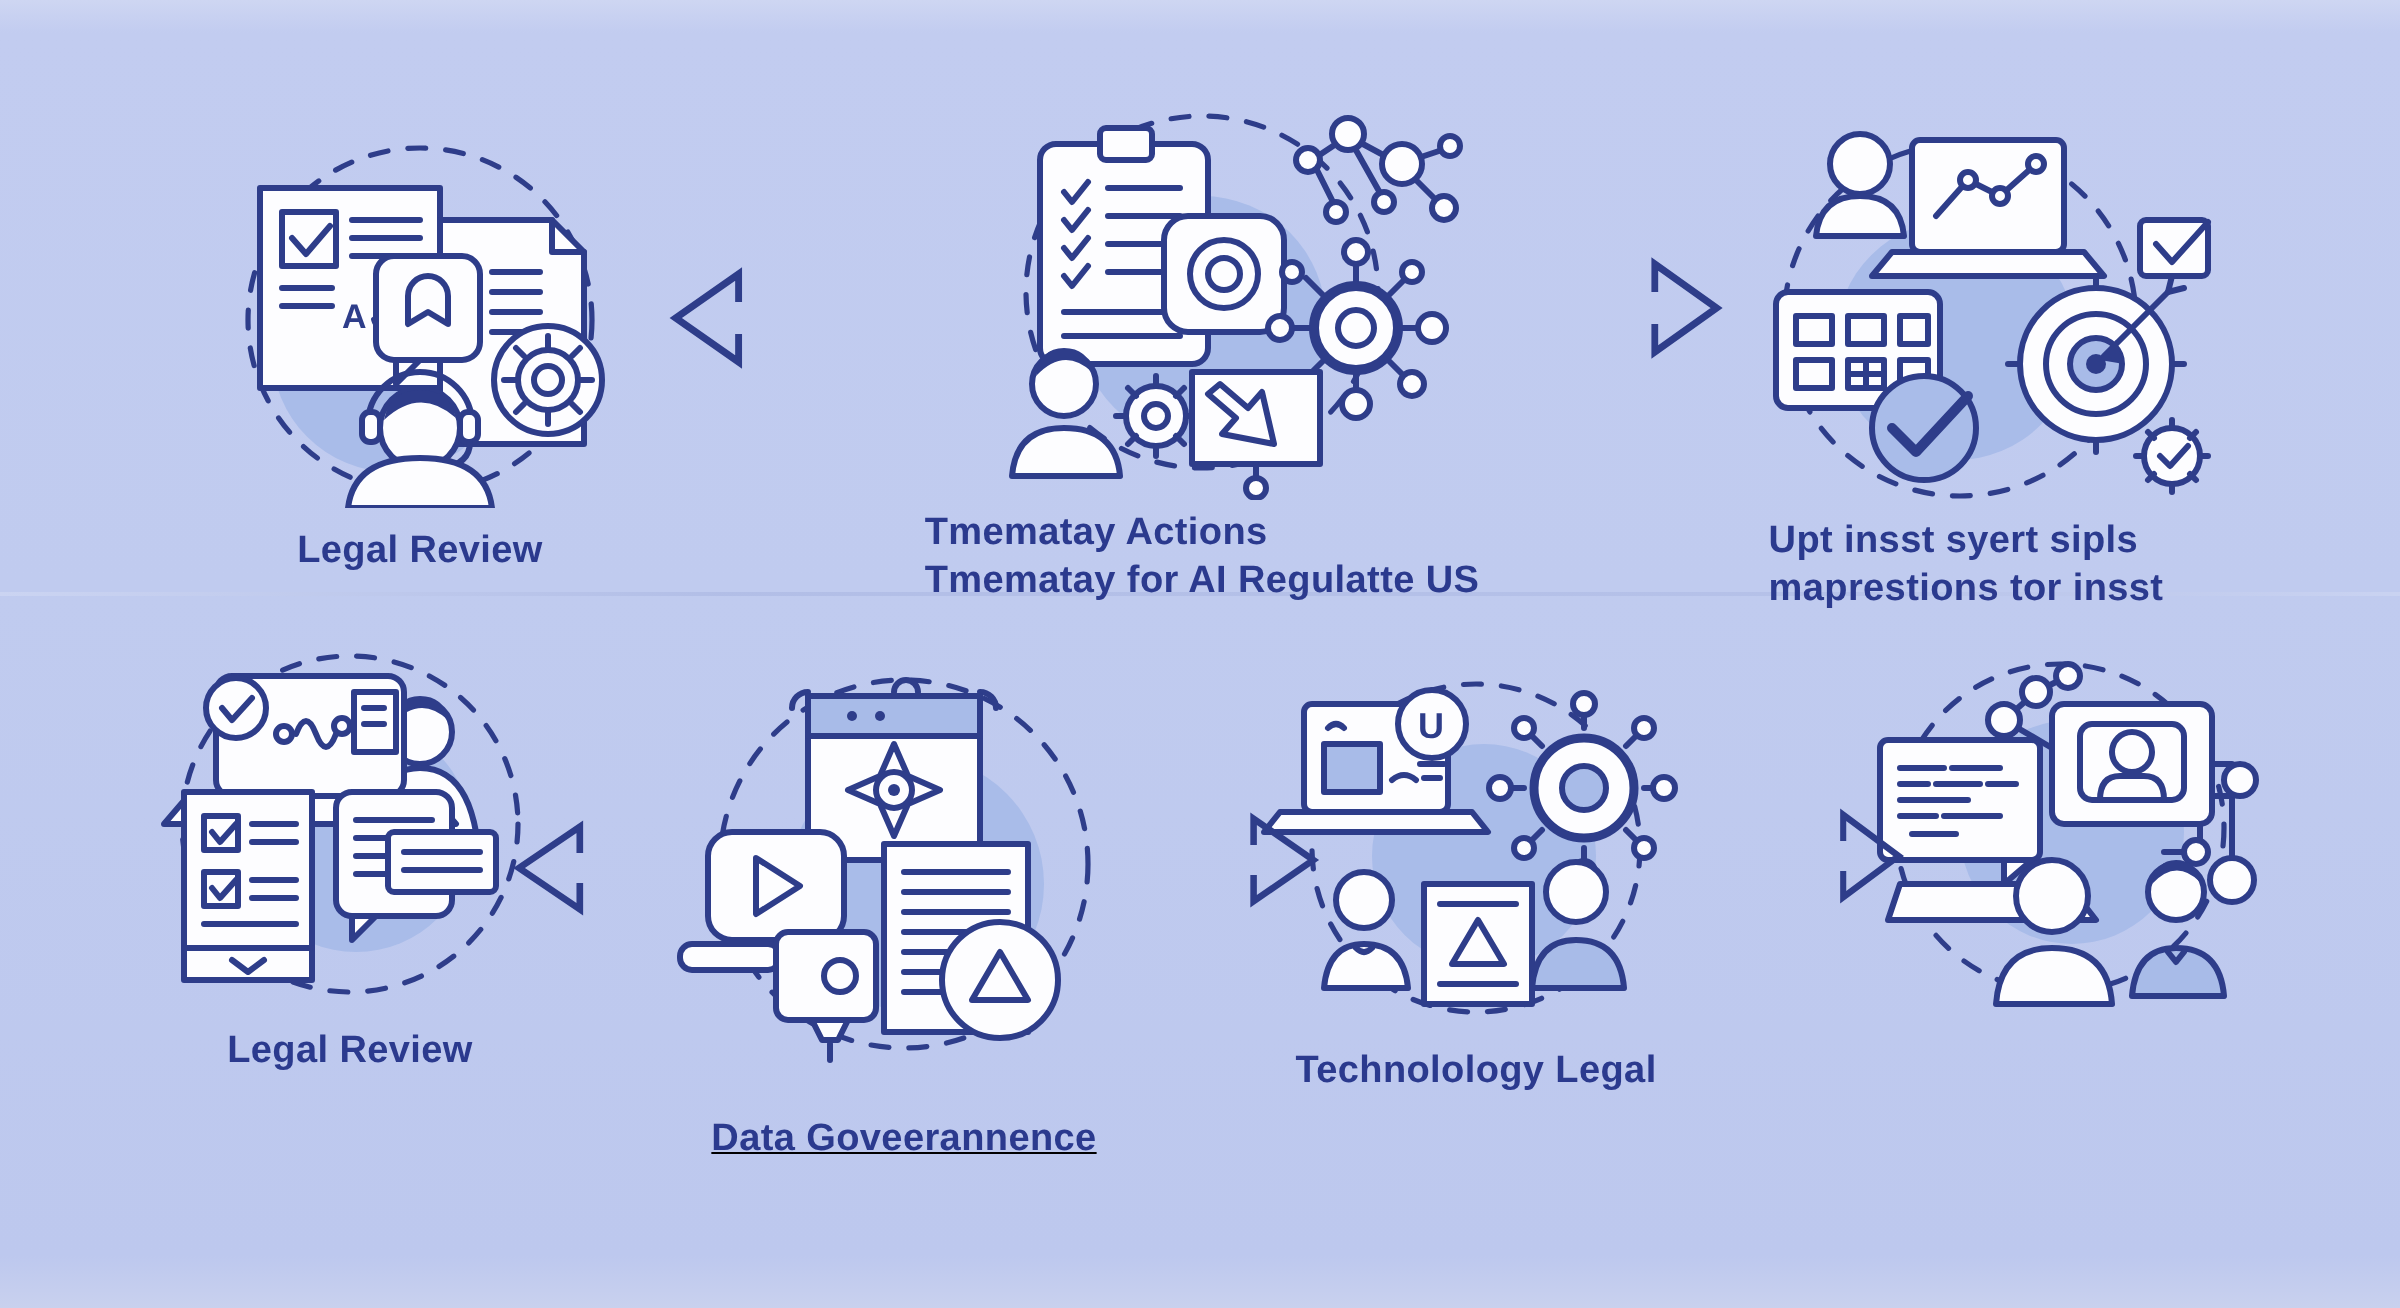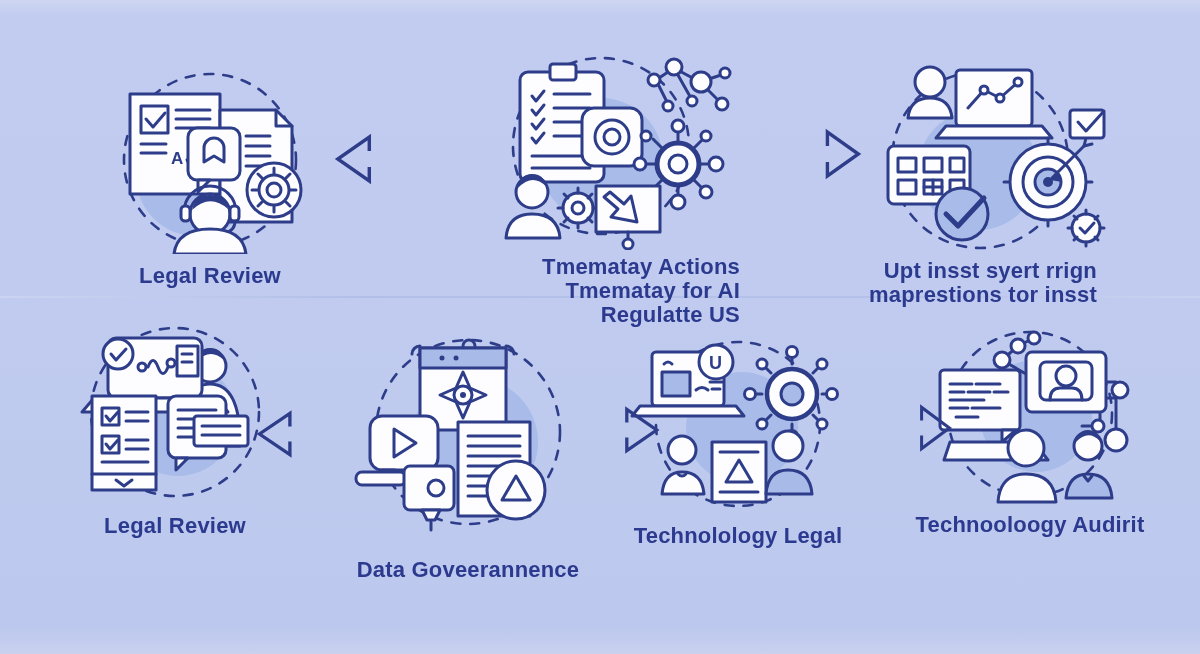--- a/index.html
+++ b/index.html
@@ -6,38 +6,38 @@
   .canvas{
     position:relative;width:1200px;height:654px;overflow:hidden;
     background:linear-gradient(180deg,#ced6f2 0%,#c2ccf0 2.5%,#c0cbef 45%,#bdc8ee 96%,#c9d1ee 100%);
     font-family:"Liberation Sans",sans-serif;
   }
   .streak{position:absolute;left:0;top:296px;width:1200px;height:2px;
     background:linear-gradient(90deg,rgba(255,255,255,.35),rgba(94,112,180,.28) 30%,rgba(94,112,180,.22) 75%,rgba(255,255,255,.3));
     opacity:.5;}
   .cluster{position:absolute;display:flex;flex-direction:column;align-items:center;}
   .cluster svg{display:block;}
-  .label{color:#2b3a8e;font-weight:bold;font-size:22px;line-height:24px;text-align:right;letter-spacing:.2px;}
+  .label{color:#2b3a8e;font-weight:bold;font-size:19px;line-height:24px;text-align:left;letter-spacing:.2px;}
   
   .st{stroke:#2e3d8a;stroke-width:3;stroke-linecap:round;stroke-linejoin:round;}
   .fw{fill:#fdfdff;}
   .fn{fill:none;}
   .fa{fill:#a8bbe8;}
   .fd{fill:#2e3d8a;stroke:none;}
   .dash{fill:none;stroke:#2e3d8a;stroke-width:2.6;stroke-dasharray:9 10;stroke-linecap:round;}
   .acc{fill:#a9bce9;}
   svg text{font-family:"Liberation Sans",sans-serif;font-weight:bold;fill:#2e3d8a;}
   .arrow{position:absolute;}
   .flip{transform:scaleX(-1);}
   
   .c1{left:78px;top:62px;width:264px;}   .c1 .label{margin-top:10px;}
-  .c2{left:462px;top:52px;width:278px;}  .c2 .label{margin-top:5px;margin-left:22px;}
+  .c2{left:462px;top:52px;width:278px;}  .c2 .label{margin-top:5px;}
   .c3{left:852px;top:56px;width:262px;}  .c3 .label{margin-top:5px;}
   .c4{left:58px;top:322px;width:234px;}  .c4 .label{margin-top:6px;}
-  .c5{left:344px;top:332px;width:248px;} .c5 .label{margin-top:4px;}
+  .c5{left:328px;top:332px;width:248px;text-decoration:underline;} .c5 .label{margin-top:4px;}
   .c6{left:624px;top:338px;width:228px;} .c6 .label{margin-top:6px;}
   .c7{left:914px;top:330px;width:232px;} .c7 .label{margin-top:5px;}
   .a1{left:328px;top:127px;width:118px;height:64px;}
   .a2{left:752px;top:122px;width:116px;height:64px;}
   .a3{left:250px;top:404px;width:114px;height:60px;}
   .a4{left:554px;top:400px;width:112px;height:60px;}
   .a5{left:854px;top:398px;width:104px;height:60px;}
 </style>
 </head>
 <body>
@@ -193,21 +193,21 @@
         <rect class="st fw" x="218" y="54" width="34" height="28" rx="3"></rect>
         <path class="st fn" d="M226,66 l8,9 l18,-20"></path>
       </g>
       <g>
         <circle class="st fw" cx="234" cy="172" r="14"></circle>
         <path class="st fn" d="M234,154 v4 M234,186 v4 M216,172 h4 M248,172 h4 M222,160 l3,3 M243,181 l3,3 M246,160 l-3,3 M225,181 l-3,3"></path>
         <path class="st fn" d="M228,172 l5,5 l9,-10"></path>
       </g>
     </svg>
     <div class="label">
-      <div>Upt insst syert rrign</div>
+      <div>Upt insst syert sipls</div>
       <div>maprestions tor insst</div>
     </div>
   </div>
 
   <div class="cluster c4">
     <svg width="234" height="186" viewBox="0 0 234 186">
       <circle class="dash" cx="117" cy="90" r="84"></circle>
       <circle class="acc" cx="120" cy="96" r="58"></circle>
       <g>
         <circle class="st fw" cx="152" cy="44" r="16"></circle>
@@ -369,23 +369,20 @@
         <circle class="st fw" cx="112" cy="118" r="18"></circle>
         <path class="st fw" d="M84,172 q2,-28 28,-28 q28,0 30,28 z"></path>
       </g>
       <g>
         <circle class="st fw" cx="174" cy="116" r="14"></circle>
         <path class="fd" d="M162,112 q12,-13 24,-1 q-2,-11 -12,-11 q-10,0 -12,12 z"></path>
         <path class="st fa" d="M152,168 q2,-24 22,-24 q22,0 24,24 z" stroke="#2e3d8a" stroke-width="3"></path>
         <path class="st fn" d="M170,146 l4,5 l4,-5"></path>
       </g>
     </svg>
-    <div class="label">
-      <div>Technooloogy Audirit</div>
-    </div>
   </div>
 
   <svg class="arrow a1 flip" viewBox="0 0 120 64" preserveAspectRatio="none">
     <defs>
         <linearGradient id="ag1" x1="0" y1="0" x2="1" y2="0">
       <stop offset="0" stop-color="#2e3d8a" stop-opacity="0"></stop>
           <stop offset="0.9" stop-color="#2e3d8a" stop-opacity="0.85"></stop>
     </linearGradient>
       </defs>
     <line x1="4" y1="24" x2="78" y2="24" stroke="url(#ag1)" stroke-width="3"></line>

